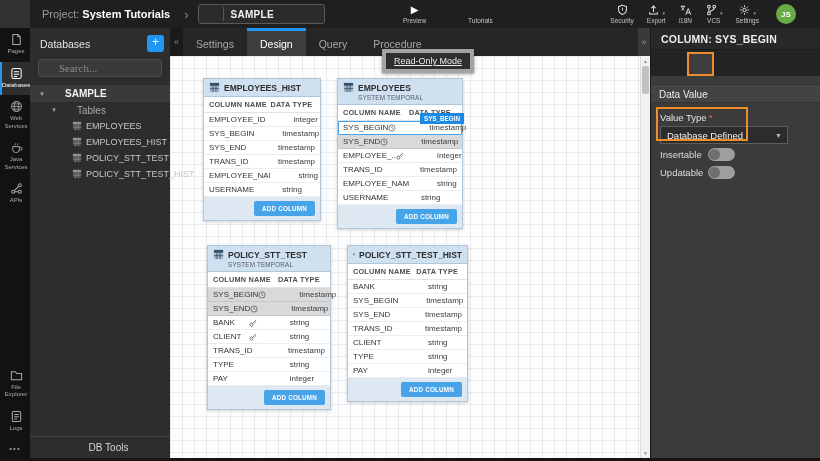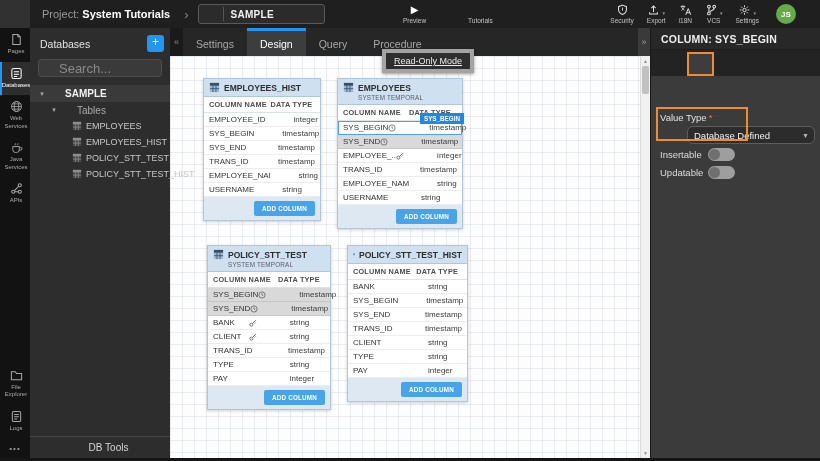--- a/index.html
+++ b/index.html
@@ -42,21 +42,21 @@
   .act-spacer{flex:1;}
   .act-dots{color:#9a9a9a;font-size:8px;text-align:center;letter-spacing:1px;padding:6px 0 8px;}
 
   
   .dbpanel{position:absolute;left:30px;top:28px;width:140px;height:433px;background:#2d2d2d;display:flex;flex-direction:column;z-index:10;}
   .dbp-head{display:flex;align-items:center;padding:7px 6px 5px 10px;}
   .dbp-title{font-size:10.5px;color:#e4e4e4;flex:1;}
   .dbp-add{width:17px;height:17px;background:var(--accent,#2196f3);color:#fff;border-radius:3px;font-size:12px;line-height:15px;text-align:center;cursor:pointer;}
   .dbp-search{margin:2px 8px 8px;height:18px;background:#3a3a3a;border:1px solid #4c4c4c;border-radius:3px;display:flex;align-items:center;padding:0 6px;gap:4px;}
   .dbp-search .icon{width:9px;height:9px;color:#8f8f8f;}
-  .dbp-search input{background:transparent;border:0;outline:0;color:#cfcfcf;font-size:13px;width:100%;}
+  .dbp-search input{background:transparent;border:0;outline:0;color:#cfcfcf;font-size:11px;width:100%;font-family:Liberation Serif, serif;}
   .dbp-search input::placeholder{color:#8a8a8a;}
   .tree-row{display:flex;align-items:center;height:16px;gap:4px;font-size:10px;color:#c9c9c9;cursor:pointer;white-space:nowrap;}
   .tree-row .tw{font-size:7px;color:#a5a5a5;width:8px;text-align:center;}
   .tree-row .icon{width:11px;height:11px;color:#b9b9b9;flex:0 0 auto;}
   .row-sample{background:#3a3a3a;padding-left:8px;height:17px;}
   .row-sample .slabel{color:#f2f2f2;font-weight:bold;font-size:10px;}
   .row-tables{padding-left:20px;color:#a9a9a9;}
   .row-tables .icon{color:#8f8f8f;}
   .tree-item{padding-left:42px;font-size:9px;color:#c6c6c6;}
   .tree-item .icon{width:10px;height:10px;color:#8f8f8f;}
@@ -108,21 +108,21 @@
   .inspector{position:absolute;left:650px;top:28px;width:170px;height:433px;background:#3b3b3b;border-left:1px solid #191919;z-index:10;}
   .insp-head{height:22px;background:#282828;border-bottom:1px solid #1c1c1c;display:flex;align-items:center;padding-left:10px;font-size:10.5px;font-weight:bold;color:#efefef;letter-spacing:.2px;}
   .insp-tabs{height:26px;background:#232323;display:flex;align-items:flex-end;padding-left:6px;gap:3px;}
   .insp-tab{width:27px;height:24px;display:flex;align-items:center;justify-content:center;cursor:pointer;color:#c9c9c9;}
   .insp-tab .icon{width:13px;height:13px;}
   .insp-tab.active{background:#3d3d3d;border:2px solid var(--annotation,#ee8d2c);color:#f2f2f2;}
   .insp-body{position:relative;height:385px;}
   .dv-strip{position:absolute;left:0;right:0;top:10px;height:17px;background:#434343;border-top:1px solid #4e4e4e;border-bottom:1px solid #333;display:flex;align-items:center;padding-left:8px;font-size:10px;color:#ededed;}
   .vt-label{position:absolute;left:9px;top:36px;font-size:9.5px;color:#e2e2e2;}
   .vt-label .req{color:#e8734d;margin-left:2px;}
-  .vt-select{position:absolute;left:9px;top:50px;width:128px;height:18px;background:#2c2c2c;border:1px solid #5d5d5d;border-radius:6px;display:flex;align-items:center;padding:0 6px;font-size:9.5px;color:#f0f0f0;cursor:pointer;margin-left:27px;}
+  .vt-select{position:absolute;left:9px;top:50px;width:128px;height:18px;background:#2c2c2c;border:1px solid #5d5d5d;border-radius:0;display:flex;align-items:center;padding:0 6px;font-size:9.5px;color:#f0f0f0;cursor:pointer;}
   .vt-select .sel-caret{position:absolute;right:5px;font-size:7px;color:#b5b5b5;}
   .anno-box{position:absolute;left:5px;top:31px;width:92px;height:34px;border:2px solid var(--annotation,#ee8d2c);z-index:4;pointer-events:none;}
   .tgl-row{position:absolute;left:9px;display:flex;align-items:center;}
   .tgl-row .tlabel{font-size:9.5px;color:#dedede;width:48px;}
   .toggle{width:27px;height:13px;background:#9e9e9e;border-radius:7px;position:relative;cursor:pointer;}
   .toggle .knob{position:absolute;left:1px;top:1px;width:11px;height:11px;border-radius:50%;background:#6f6f6f;}
 </style>
 </head>
 <body>
 
@@ -672,20 +672,21 @@
     <div class="insp-head">COLUMN: SYS_BEGIN</div>
     <div class="insp-tabs">
       <div class="insp-tab">
           <span class="icon"></span>
         </div>
       <div class="insp-tab active">
           <span class="icon"></span>
         </div>
     </div>
     <div class="insp-body">
+      <div class="dv-strip">Data Value</div>
       <div class="vt-label">
         <span>Value Type</span><span class="req">*</span>
       </div>
       <div class="anno-box"></div>
       <div class="vt-select">
         <span>Database Defined</span>
         <span class="sel-caret">▼</span>
       </div>
       <div id="toggles">
           <div class="tgl-row" style="top: 72px;">

